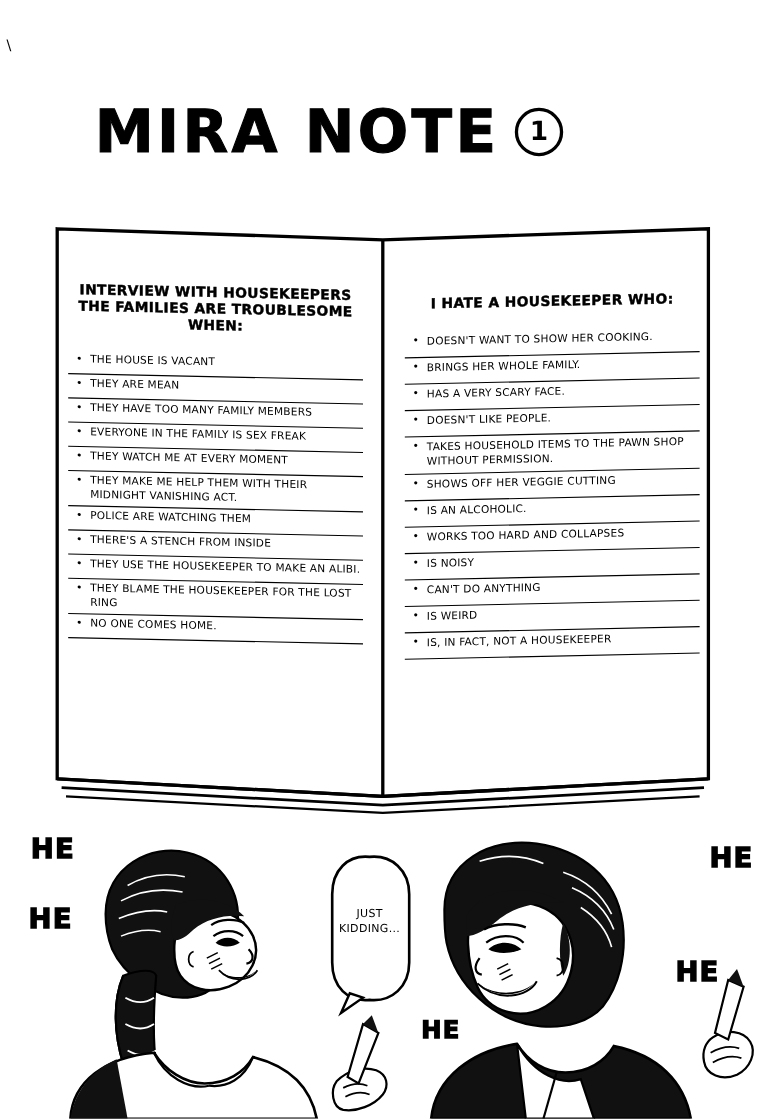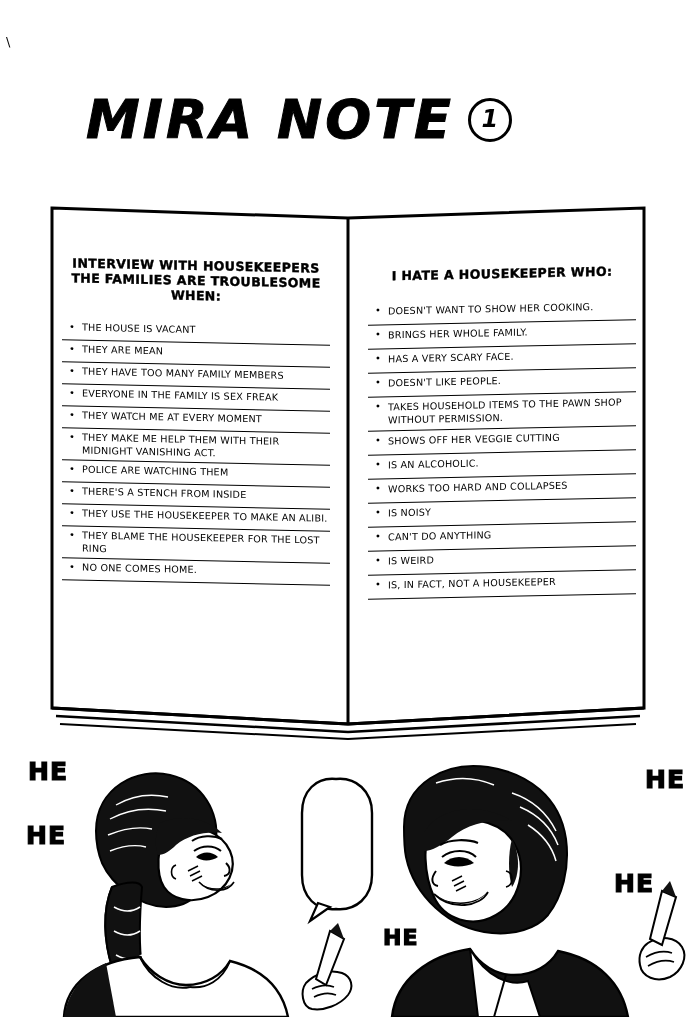--- a/index.html
+++ b/index.html
@@ -17,21 +17,20 @@
   }
 
   
   .title-row {
     position: absolute;
     top: 88px;
     left: 0;
     width: 598px;
     text-align: center;
     white-space: nowrap;
-    font-style: italic;
   }
   .title-text {
     display: inline-block;
     font-family: "DejaVu Sans", sans-serif;
     font-weight: bold;
     font-size: 54px;
     letter-spacing: 3px;
     -webkit-text-stroke: 1px #000;
     vertical-align: middle;
   }
@@ -336,15 +335,18 @@
     </g>
   </svg>
 
   
   <span class="he he-1">HE</span>
   <span class="he he-2">HE</span>
   <span class="he he-3">HE</span>
   <span class="he he-4">HE</span>
   <span class="he he-5">HE</span>
 
+  <div class="bubble">
+    <div class="bubble-text">JUST<br>KIDDING...</div>
+  </div>
 </div>
 
 <div class="corner-mark">\</div>
 
 </body></html>

